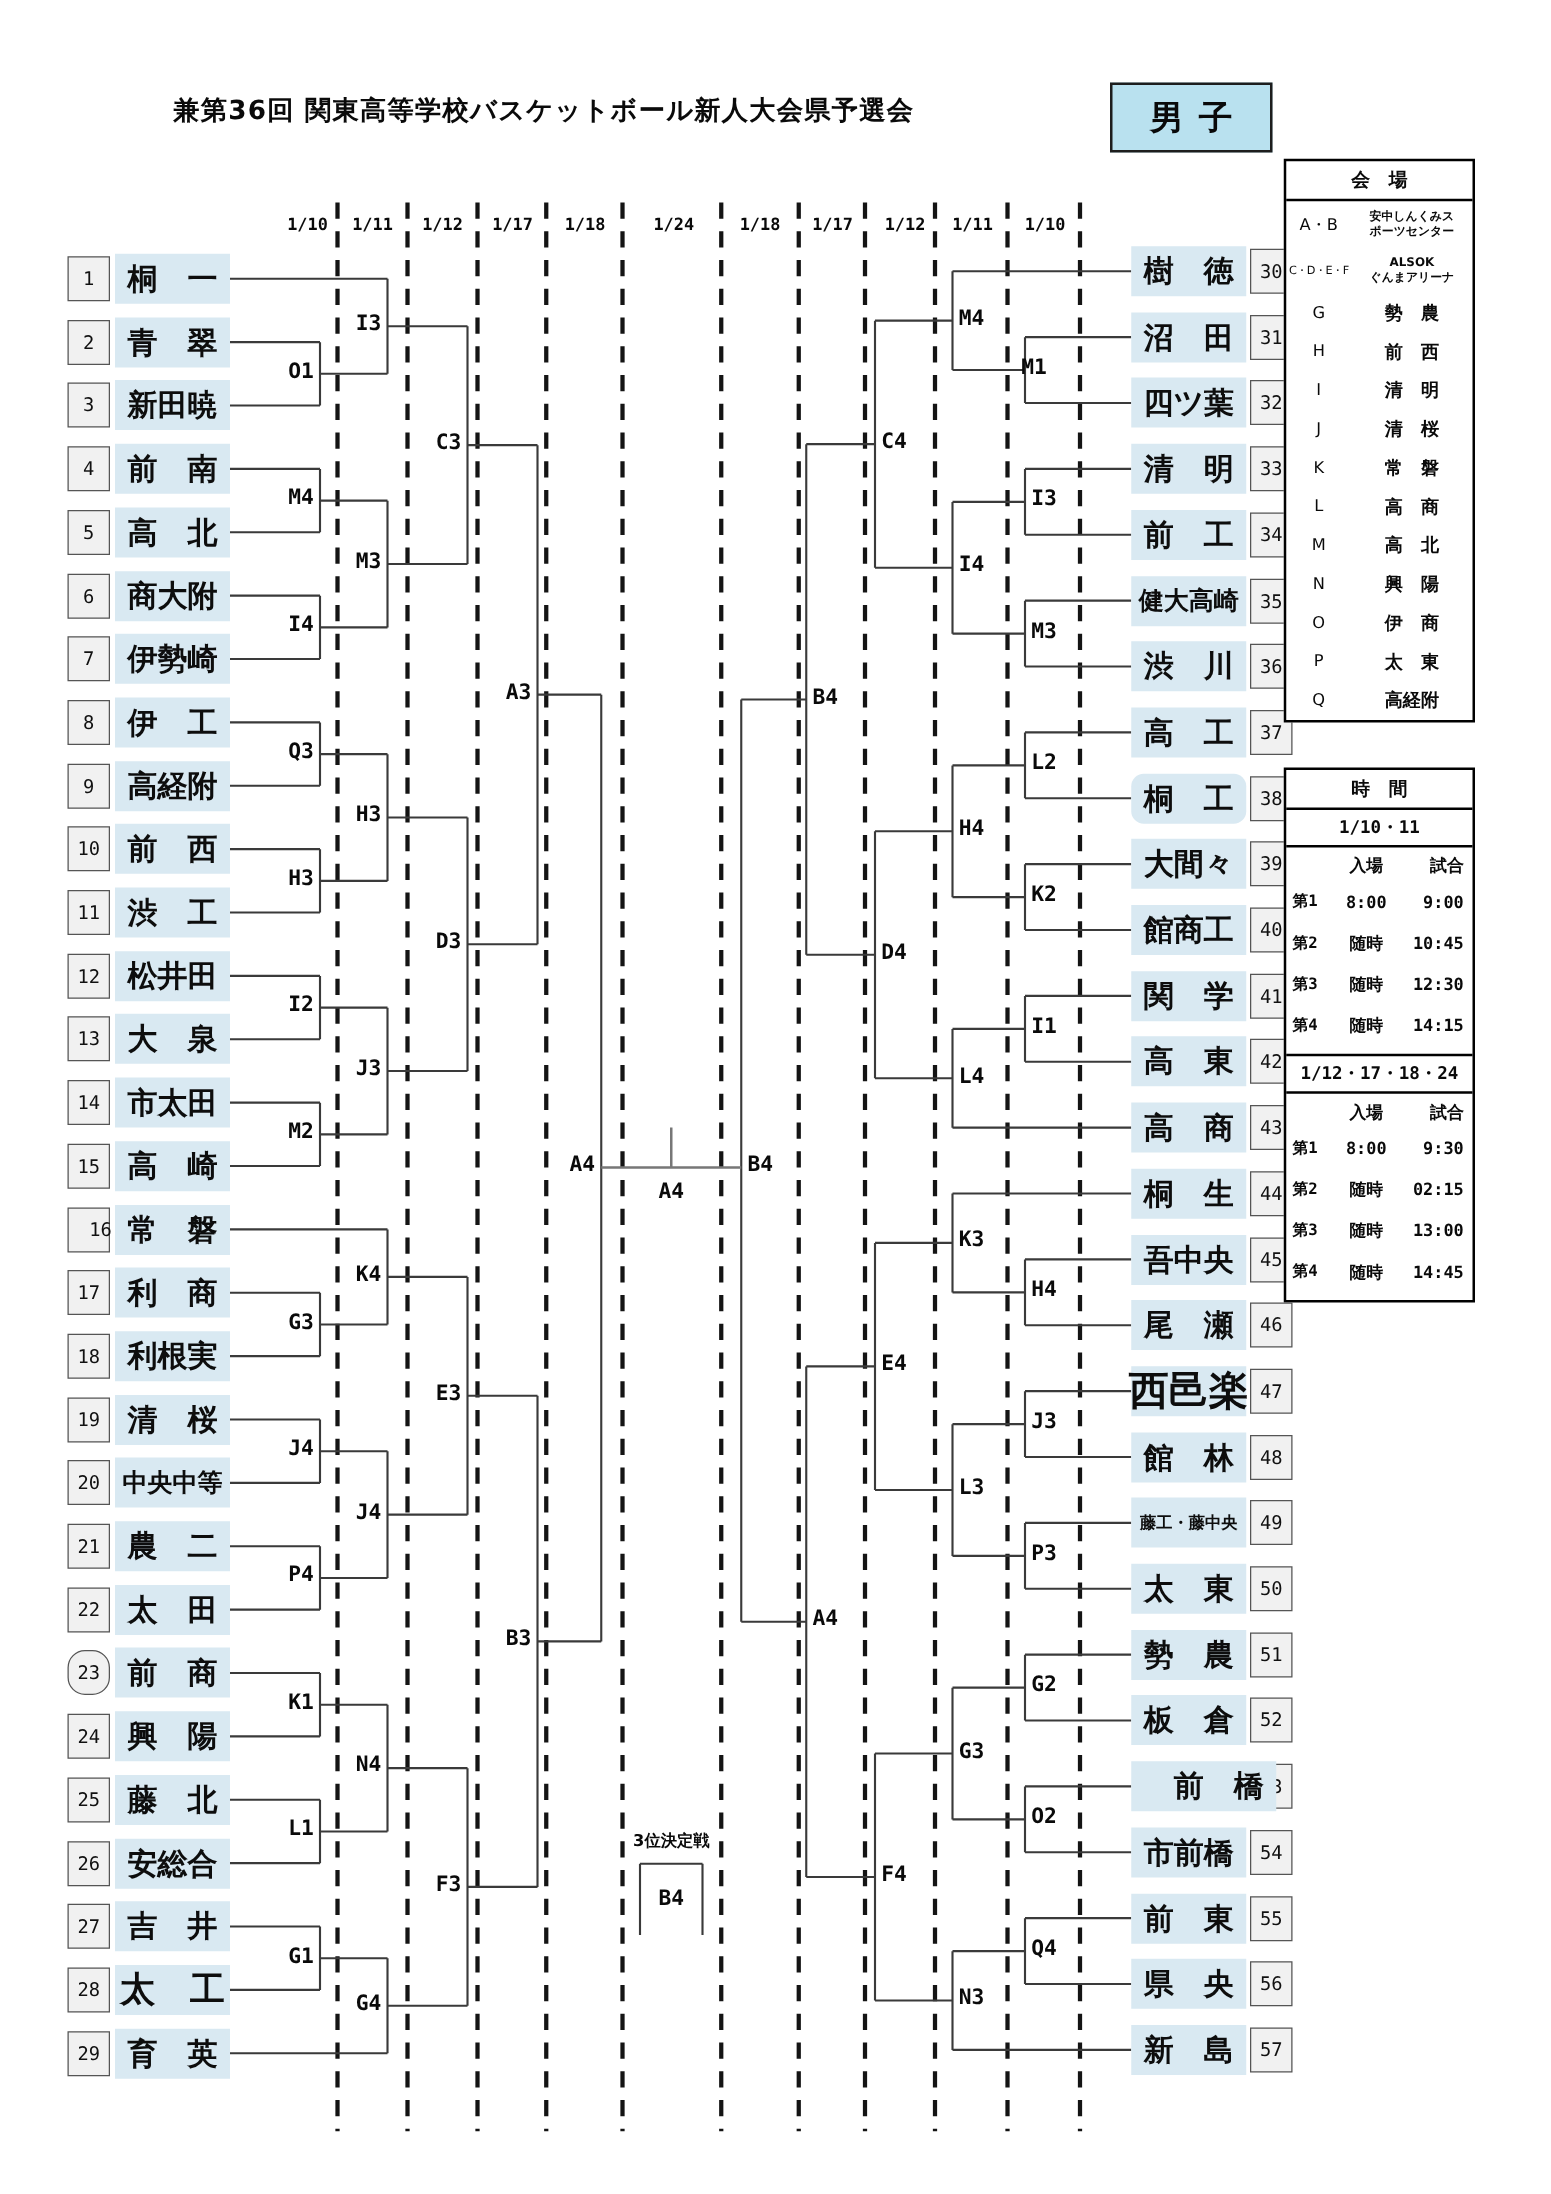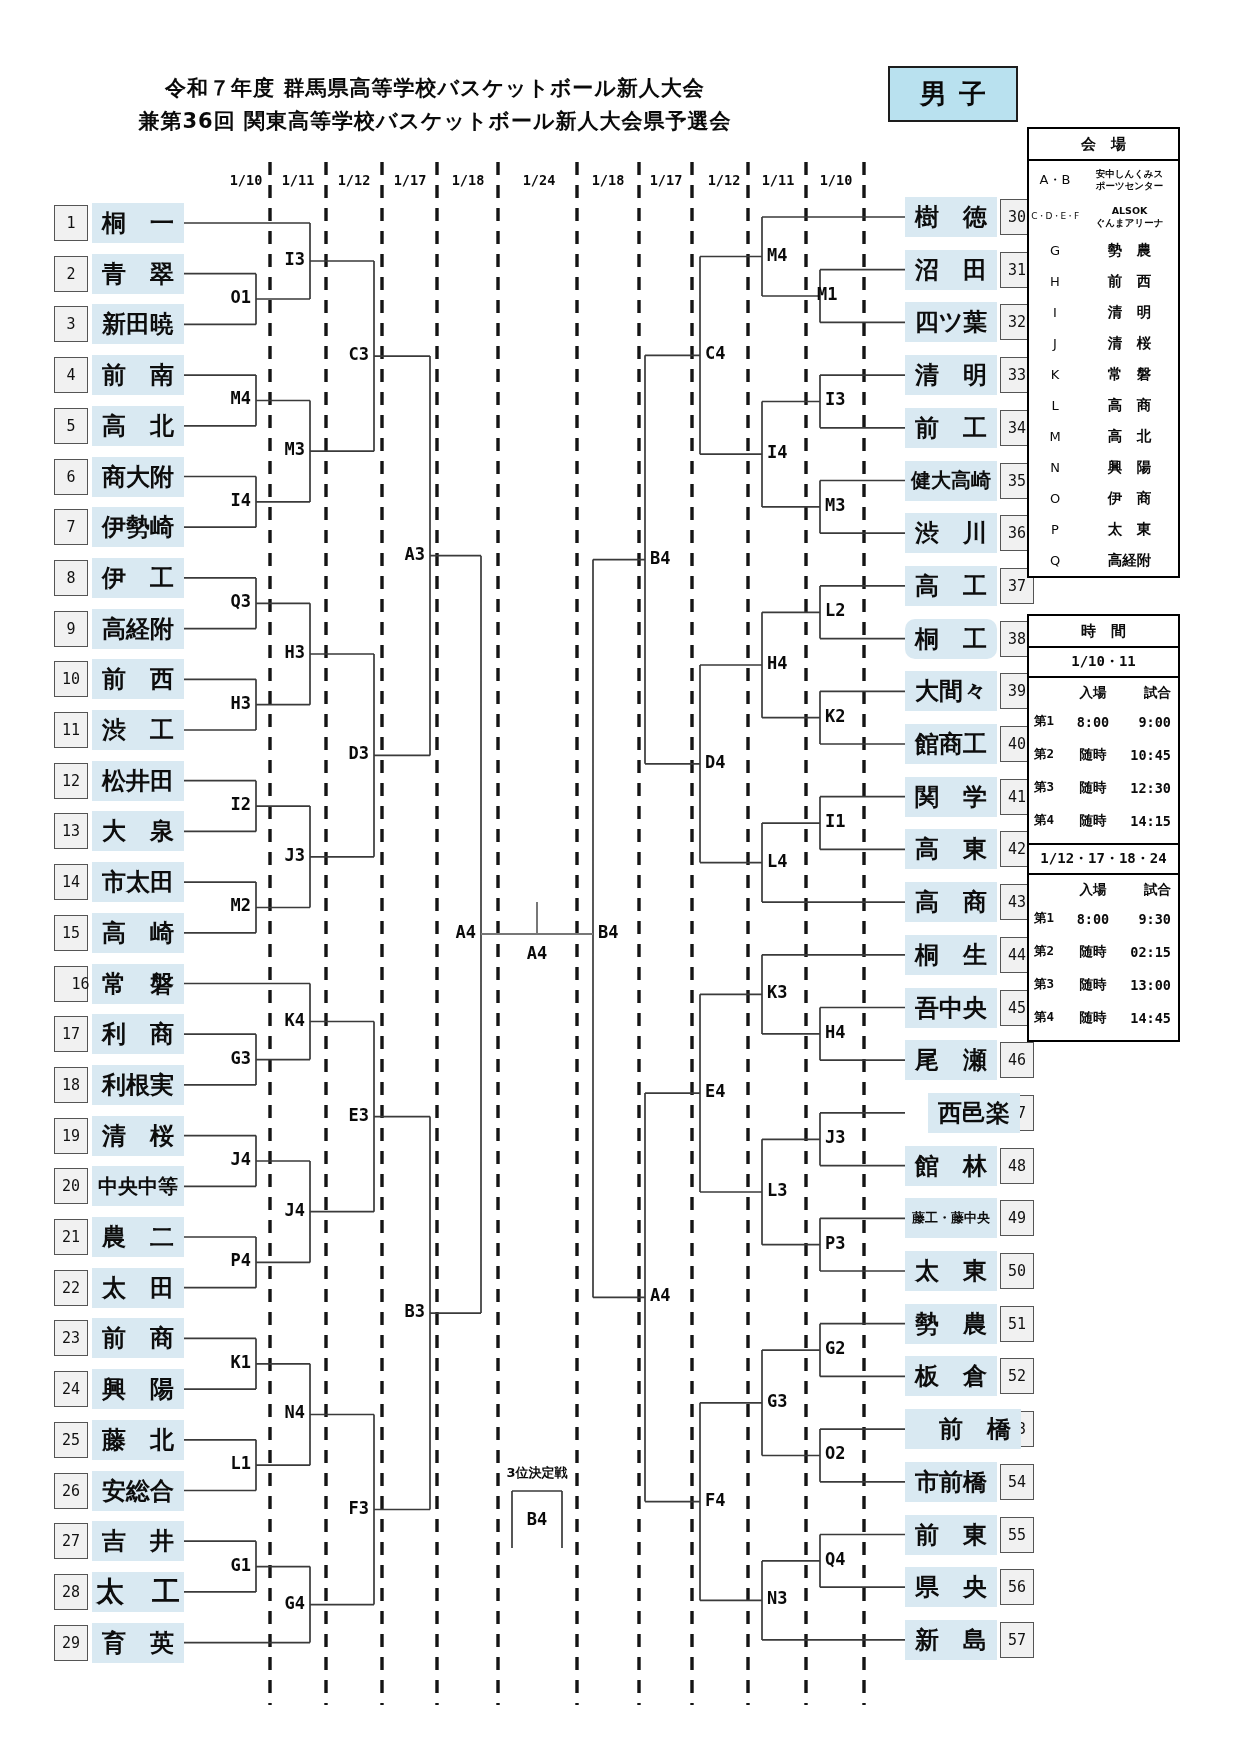--- a/index.html
+++ b/index.html
@@ -51,21 +51,20 @@
 <body>
 
 <div class="canvas">
   <svg class="lines" id="lines" width="1241" height="1755">
       <path d="M270 162L270 1705M326 162L326 1705M382 162L382 1705M437 162L437 1705M498 162L498 1705M577 162L577 1705M639 162L639 1705M692 162L692 1705M748 162L748 1705M806 162L806 1705M864 162L864 1705" stroke="#141414" stroke-width="3.4" stroke-dasharray="13 10" fill="none"></path>
       <path d="M184 223L310 223M184 273.7L256 273.7M184 324.4L256 324.4M256 273.7L256 324.4M256 299L310 299M184 375.1L256 375.1M184 425.8L256 425.8M256 375.1L256 425.8M256 400.5L310 400.5M184 476.5L256 476.5M184 527.2L256 527.2M256 476.5L256 527.2M256 501.9L310 501.9M184 577.9L256 577.9M184 628.6L256 628.6M256 577.9L256 628.6M256 603.3L310 603.3M184 679.3L256 679.3M184 730L256 730M256 679.3L256 730M256 704.7L310 704.7M184 780.7L256 780.7M184 831.4L256 831.4M256 780.7L256 831.4M256 806.1L310 806.1M184 882.1L256 882.1M184 932.8L256 932.8M256 882.1L256 932.8M256 907.5L310 907.5M184 983.5L310 983.5M184 1034.2L256 1034.2M184 1084.9L256 1084.9M256 1034.2L256 1084.9M256 1059.6L310 1059.6M184 1135.6L256 1135.6M184 1186.3L256 1186.3M256 1135.6L256 1186.3M256 1161L310 1161M184 1237L256 1237M184 1287.7L256 1287.7M256 1237L256 1287.7M256 1262.4L310 1262.4M184 1338.4L256 1338.4M184 1389.1L256 1389.1M256 1338.4L256 1389.1M256 1363.8L310 1363.8M184 1439.8L256 1439.8M184 1490.5L256 1490.5M256 1439.8L256 1490.5M256 1465.2L310 1465.2M184 1541.2L256 1541.2M184 1591.9L256 1591.9M256 1541.2L256 1591.9M256 1566.6L310 1566.6M184 1642.6L310 1642.6M310 223L310 299M310 261L374 261M310 400.5L310 501.9M310 451.2L374 451.2M310 603.3L310 704.7M310 654L374 654M310 806.1L310 907.5M310 856.8L374 856.8M310 983.5L310 1059.6M310 1021.5L374 1021.5M310 1161L310 1262.4M310 1211.7L374 1211.7M310 1363.8L310 1465.2M310 1414.5L374 1414.5M310 1566.6L310 1642.6M310 1604.6L374 1604.6M374 261L374 451.2M374 356.1L430 356.1M374 654L374 856.8M374 755.4L430 755.4M374 1021.5L374 1211.7M374 1116.6L430 1116.6M374 1414.5L374 1604.6M374 1509.5L430 1509.5M430 356.1L430 755.4M430 555.7L481 555.7M430 1116.6L430 1509.5M430 1313.1L481 1313.1M481 555.7L481 1313.1M905 217L762 217M905 269.7L820 269.7M905 322.4L820 322.4M820 269.7L820 322.4M820 296L762 296M905 375.1L820 375.1M905 427.8L820 427.8M820 375.1L820 427.8M820 401.5L762 401.5M905 480.5L820 480.5M905 533.2L820 533.2M820 480.5L820 533.2M820 506.9L762 506.9M905 585.9L820 585.9M905 638.6L820 638.6M820 585.9L820 638.6M820 612.3L762 612.3M905 691.3L820 691.3M905 744L820 744M820 691.3L820 744M820 717.7L762 717.7M905 796.7L820 796.7M905 849.4L820 849.4M820 796.7L820 849.4M820 823.1L762 823.1M905 902.1L762 902.1M905 954.8L762 954.8M905 1007.5L820 1007.5M905 1060.2L820 1060.2M820 1007.5L820 1060.2M820 1033.9L762 1033.9M905 1112.9L820 1112.9M905 1165.6L820 1165.6M820 1112.9L820 1165.6M820 1139.3L762 1139.3M905 1218.3L820 1218.3M905 1271L820 1271M820 1218.3L820 1271M820 1244.7L762 1244.7M905 1323.7L820 1323.7M905 1376.4L820 1376.4M820 1323.7L820 1376.4M820 1350.1L762 1350.1M905 1429.1L820 1429.1M905 1481.8L820 1481.8M820 1429.1L820 1481.8M820 1455.5L762 1455.5M905 1534.5L820 1534.5M905 1587.2L820 1587.2M820 1534.5L820 1587.2M820 1560.9L762 1560.9M905 1639.9L762 1639.9M762 217L762 296M762 256.5L700 256.5M762 401.5L762 506.9M762 454.2L700 454.2M762 612.3L762 717.7M762 665L700 665M762 823.1L762 902.1M762 862.6L700 862.6M762 954.8L762 1033.9M762 994.3L700 994.3M762 1139.3L762 1244.7M762 1192L700 1192M762 1350.1L762 1455.5M762 1402.8L700 1402.8M762 1560.9L762 1639.9M762 1600.4L700 1600.4M700 256.5L700 454.2M700 355.3L645 355.3M700 665L700 862.6M700 763.8L645 763.8M700 994.3L700 1192M700 1093.1L645 1093.1M700 1402.8L700 1600.4M700 1501.6L645 1501.6M645 355.3L645 763.8M645 559.6L593 559.6M645 1093.1L645 1501.6M645 1297.4L593 1297.4M593 559.6L593 1297.4M512 1491L562 1491M512 1491L512 1548M562 1491L562 1548" stroke="#3a3a3a" stroke-width="1.7" fill="none"></path>
       <path d="M481 934L593 934M537 934L537 902" stroke="#777" stroke-width="2" fill="none"></path>
     </svg>
 
   <div class="title">
-    <div>令和７年度 群馬県高等学校バスケットボール新人大会</div>
     <div>兼第36回 関東高等学校バスケットボール新人大会県予選会</div>
   </div>
 
   <div class="badge">男子</div>
 
   <div id="dates">
       <div class="datelab" style="left: 246px; top: 180px;">1/10</div>
       <div class="datelab" style="left: 298px; top: 180px;">1/11</div>
       <div class="datelab" style="left: 354px; top: 180px;">1/12</div>
       <div class="datelab" style="left: 410px; top: 180px;">1/17</div>
@@ -115,21 +114,21 @@
       <div class="numbox" style="left: 54px; top: 1066.9px;">18</div>
       <div class="namebox" style="font-size: 24px; left: 92px; top: 1064.9px;">利根実</div>
       <div class="numbox" style="left: 54px; top: 1117.6px;">19</div>
       <div class="namebox" style="font-size: 24px; left: 92px; top: 1115.6px;">清　桜</div>
       <div class="numbox" style="left: 54px; top: 1168.3px;">20</div>
       <div class="namebox" style="font-size: 20px; left: 92px; top: 1166.3px;">中央中等</div>
       <div class="numbox" style="left: 54px; top: 1219px;">21</div>
       <div class="namebox" style="font-size: 24px; left: 92px; top: 1217px;">農　二</div>
       <div class="numbox" style="left: 54px; top: 1269.7px;">22</div>
       <div class="namebox" style="font-size: 24px; left: 92px; top: 1267.7px;">太　田</div>
-      <div class="numbox" style="left: 54px; top: 1320.4px;">23</div>
+      <div class="numbox" style="left: 54px; top: 1320.4px; border-radius: 14px;">23</div>
       <div class="namebox" style="font-size: 24px; left: 92px; top: 1318.4px;">前　商</div>
       <div class="numbox" style="left: 54px; top: 1371.1px;">24</div>
       <div class="namebox" style="font-size: 24px; left: 92px; top: 1369.1px;">興　陽</div>
       <div class="numbox" style="left: 54px; top: 1421.8px;">25</div>
       <div class="namebox" style="font-size: 24px; left: 92px; top: 1419.8px;">藤　北</div>
       <div class="numbox" style="left: 54px; top: 1472.5px;">26</div>
       <div class="namebox" style="font-size: 24px; left: 92px; top: 1470.5px;">安総合</div>
       <div class="numbox" style="left: 54px; top: 1523.2px;">27</div>
       <div class="namebox" style="font-size: 24px; left: 92px; top: 1521.2px;">吉　井</div>
       <div class="numbox" style="left: 54px; top: 1573.9px;">28</div>
@@ -164,21 +163,21 @@
       <div class="namebox" style="font-size: 24px; left: 905px; top: 829.4px;">高　東</div>
       <div class="numbox" style="left: 1000px; top: 884.1px;">43</div>
       <div class="namebox" style="font-size: 24px; left: 905px; top: 882.1px;">高　商</div>
       <div class="numbox" style="left: 1000px; top: 936.8px;">44</div>
       <div class="namebox" style="font-size: 24px; left: 905px; top: 934.8px;">桐　生</div>
       <div class="numbox" style="left: 1000px; top: 989.5px;">45</div>
       <div class="namebox" style="font-size: 24px; left: 905px; top: 987.5px;">吾中央</div>
       <div class="numbox" style="left: 1000px; top: 1042.2px;">46</div>
       <div class="namebox" style="font-size: 24px; left: 905px; top: 1040.2px;">尾　瀬</div>
       <div class="numbox" style="left: 1000px; top: 1094.9px;">47</div>
-      <div class="namebox" style="font-size: 24px; left: 905px; top: 1092.9px; margin-left: 23px;">西邑楽</div>
+      <div class="namebox" style="font-size: 32px; left: 905px; top: 1092.9px;">西邑楽</div>
       <div class="numbox" style="left: 1000px; top: 1147.6px;">48</div>
       <div class="namebox" style="font-size: 24px; left: 905px; top: 1145.6px;">館　林</div>
       <div class="numbox" style="left: 1000px; top: 1200.3px;">49</div>
       <div class="namebox" style="font-size: 13px; left: 905px; top: 1198.3px;">藤工・藤中央</div>
       <div class="numbox" style="left: 1000px; top: 1253px;">50</div>
       <div class="namebox" style="font-size: 24px; left: 905px; top: 1251px;">太　東</div>
       <div class="numbox" style="left: 1000px; top: 1305.7px;">51</div>
       <div class="namebox" style="font-size: 24px; left: 905px; top: 1303.7px;">勢　農</div>
       <div class="numbox" style="left: 1000px; top: 1358.4px;">52</div>
       <div class="namebox" style="font-size: 24px; left: 905px; top: 1356.4px;">板　倉</div>

